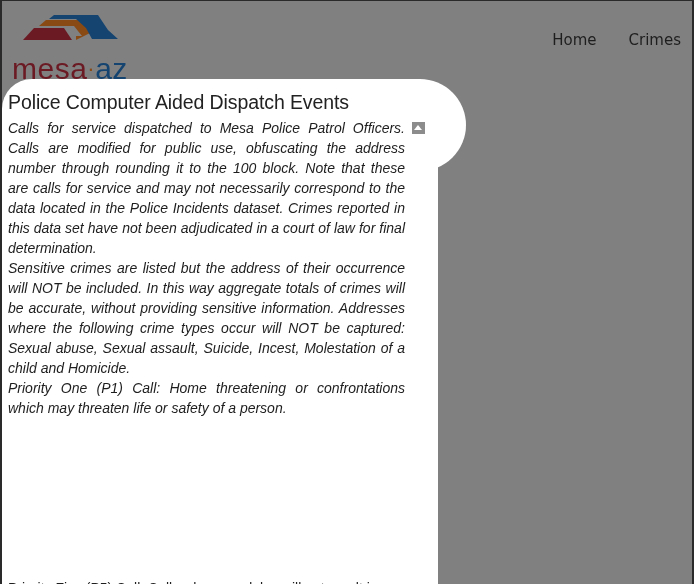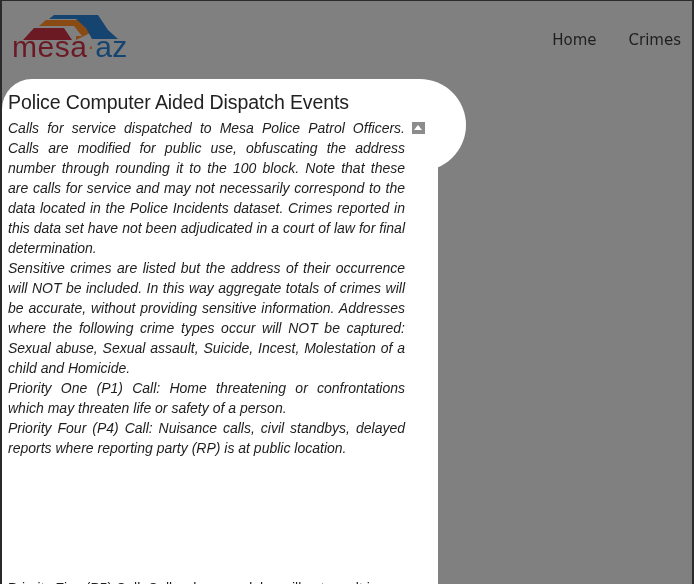--- a/index.html
+++ b/index.html
@@ -30,21 +30,21 @@
       position: absolute;
       left: 12px;
       top: 14px;
       width: 118px;
       height: 58px;
     }
     .logo svg { display: block; }
     .logo-text {
       position: absolute;
       left: 0;
-      top: 18px;
+      top: 40px;
       font-size: 30px;
       letter-spacing: 0.5px;
       line-height: 30px;
       white-space: nowrap;
     }
     .logo-text .mesa { color: #6b1a24; }
     .logo-text .dot { color: #8a4a14; font-size: 22px; vertical-align: 3px; }
     .logo-text .az { color: #154470; }
 
     .nav {
@@ -161,21 +161,20 @@
   <a>Crimes</a>
 </nav>
 
 <div class="panel-bulge"></div>
 <div class="panel">
   <h1 class="panel-title">Police Computer Aided Dispatch Events</h1>
   <div class="panel-body">
     <p>Calls for service dispatched to Mesa Police Patrol Officers. Calls are modified for public use, obfuscating the address number through rounding it to the 100 block. Note that these are calls for service and may not necessarily correspond to the data located in the Police Incidents dataset. Crimes reported in this data set have not been adjudicated in a court of law for final determination.</p>
     <p>Sensitive crimes are listed but the address of their occurrence will NOT be included. In this way aggregate totals of crimes will be accurate, without providing sensitive information. Addresses where the following crime types occur will NOT be captured: Sexual abuse, Sexual assault, Suicide, Incest, Molestation of a child and Homicide.</p>
     <p>Priority One (P1) Call: Home threatening or confrontations which may threaten life or safety of a person.</p>
-    <p>Priority Four (P4) Call: Nuisance calls, civil standbys, delayed reports where reporting party (RP) is at public location.</p>
   </div>
 </div>
 <div class="collapse-btn">
   <span></span>
 </div>
 <div class="overflow-line">Priority Five (P5) Call: Calls where no delay will not result in...</div>
 
 <div class="frame"></div>
 
 </body></html>

